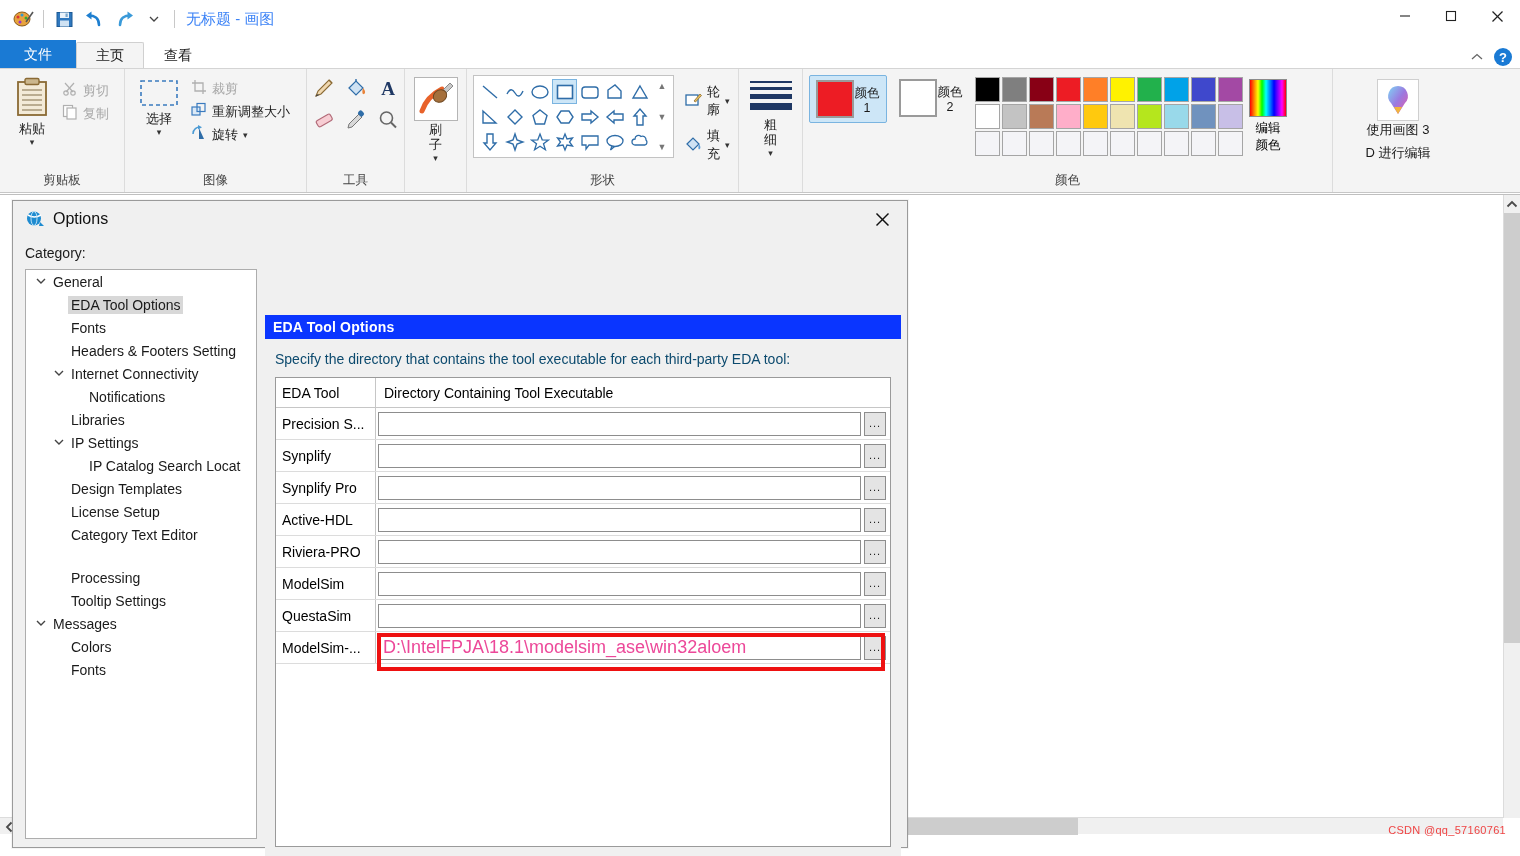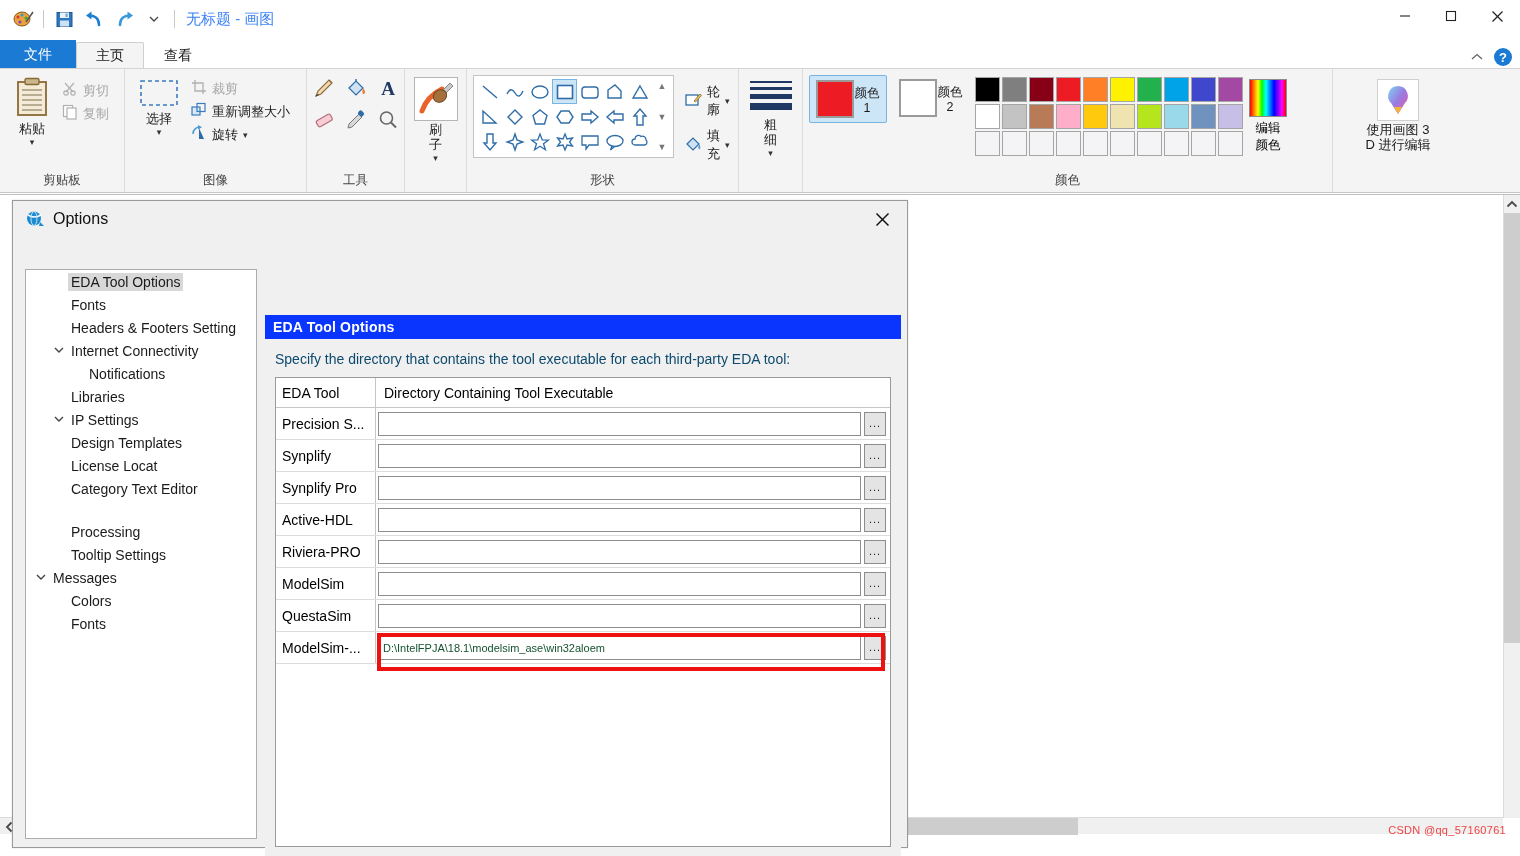--- a/index.html
+++ b/index.html
@@ -230,22 +230,22 @@
     border-bottom: 1px solid #dcdcdc; position: relative;
   }
   .td-tool {
     width: 100px; font-size: 14px; padding-left: 6px;
     border-right: 1px solid #c6c6c6; height: 100%;
     display: flex; align-items: center; overflow: hidden; white-space: nowrap;
   }
   .td-dir { flex: 1; display: flex; align-items: center; padding: 0 4px 0 2px; gap: 3px; }
   .dirinput {
     flex: 1; height: 24px; border: 1px solid #8d8d8d; background: #fff;
-    font-size: 11px; padding: 0 4px; font-family: "Liberation Sans", sans-serif;
-    color: #14532d; outline: none;
+    font-size: 18px; padding: 0 4px; font-family: "Liberation Sans", sans-serif;
+    color: #ec4899; outline: none;
   }
   .browse {
     width: 22px; height: 24px; border: 1px solid #8d8d8d; background: #e4e4e4;
     font-size: 11px; display: flex; align-items: center; justify-content: center;
     color: #222; letter-spacing: 1px; line-height: 1;
   }
   .trow.highlight::after {
     content: ""; position: absolute; left: 101px; top: 1px;
     width: 500px; height: 30px;
     border: 4px solid #ee1111; pointer-events: none;
@@ -712,21 +712,21 @@
               <stop offset="0%" stop-color="#7fd4f5"></stop>
                   <stop offset="50%" stop-color="#9a7ae0"></stop>
                   <stop offset="100%" stop-color="#e85aa8"></stop>
             </linearGradient>
               </defs>
             <path d="M17 3 A10 10 0 0 1 24 20 L17 31 L10 20 A10 10 0 0 1 17 3 Z" fill="url(#p3d)"></path>
             <path d="M13 24 L17 31 L21 24 Z" fill="#f2b53c"></path>
           </svg>
         </span>
         <span class="lbl">使用画图 3</span>
-        <span class="lbl" style="margin-top:0">D 进行编辑</span>
+        <span class="lbl" style="margin-top:8px">D 进行编辑</span>
       </div>
     </div>
     <div class="rgroup-label"></div>
   </div>
 </div>
 
 <div class="canvasarea">
   <div class="vscroll">
     <div class="arrow">
       <svg width="12" height="9" viewBox="0 0 12 9">
@@ -758,22 +758,29 @@
     <span class="dlg-titletext">Options</span>
     <span class="dlg-close">
       <svg width="15" height="15" viewBox="0 0 15 15">
           <line x1="1.5" y1="1.5" x2="13.5" y2="13.5" stroke="#111" stroke-width="1.5"></line>
           <line x1="13.5" y1="1.5" x2="1.5" y2="13.5" stroke="#111" stroke-width="1.5"></line>
         </svg>
     </span>
   </div>
 
   <div class="dlg-body">
+    <div class="cat-label">Category:</div>
 
     <div class="tree" id="tree">
+        <div class="tnode" style="padding-left: 6px;">
+          <span class="chev"><svg width="10" height="8" viewBox="0 0 10 8">
+              <path d="M1 2 L5 6 L9 2" stroke="#444" stroke-width="1.4" fill="none"></path>
+            </svg></span>
+          <span class="tlabel">General</span>
+        </div>
         <div class="tnode sel" style="padding-left: 24px;">
           <span class="chev"></span>
           <span class="tlabel">EDA Tool Options</span>
         </div>
         <div class="tnode" style="padding-left: 24px;">
           <span class="chev"></span>
           <span class="tlabel">Fonts</span>
         </div>
         <div class="tnode" style="padding-left: 24px;">
           <span class="chev"></span>
@@ -792,27 +799,31 @@
         <div class="tnode" style="padding-left: 24px;">
           <span class="chev"></span>
           <span class="tlabel">Libraries</span>
         </div>
         <div class="tnode" style="padding-left: 24px;">
           <span class="chev"><svg width="10" height="8" viewBox="0 0 10 8">
               <path d="M1 2 L5 6 L9 2" stroke="#444" stroke-width="1.4" fill="none"></path>
             </svg></span>
           <span class="tlabel">IP Settings</span>
         </div>
+        <div class="tnode" style="padding-left: 42px;">
+          <span class="chev"></span>
+          <span class="tlabel">IP Catalog Search Locat</span>
+        </div>
         <div class="tnode" style="padding-left: 24px;">
           <span class="chev"></span>
           <span class="tlabel">Design Templates</span>
         </div>
         <div class="tnode" style="padding-left: 24px;">
           <span class="chev"></span>
-          <span class="tlabel">License Locat</span>
+          <span class="tlabel">License Setup</span>
         </div>
         <div class="tnode" style="padding-left: 24px;">
           <span class="chev"></span>
           <span class="tlabel">Category Text Editor</span>
         </div>
         <div class="tnode" style="padding-left: 24px; margin-top: 20px;">
           <span class="chev"></span>
           <span class="tlabel">Processing</span>
         </div>
         <div class="tnode" style="padding-left: 24px;">

